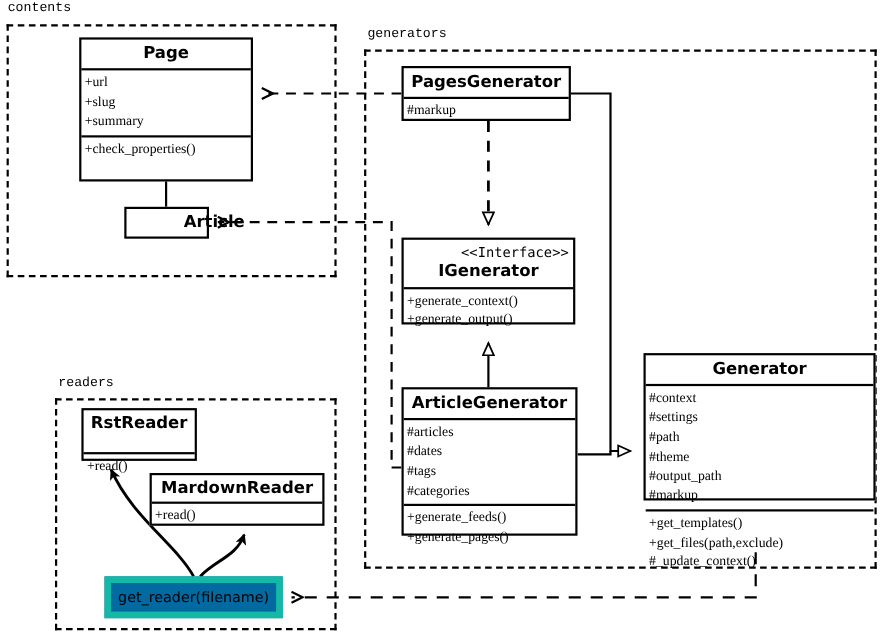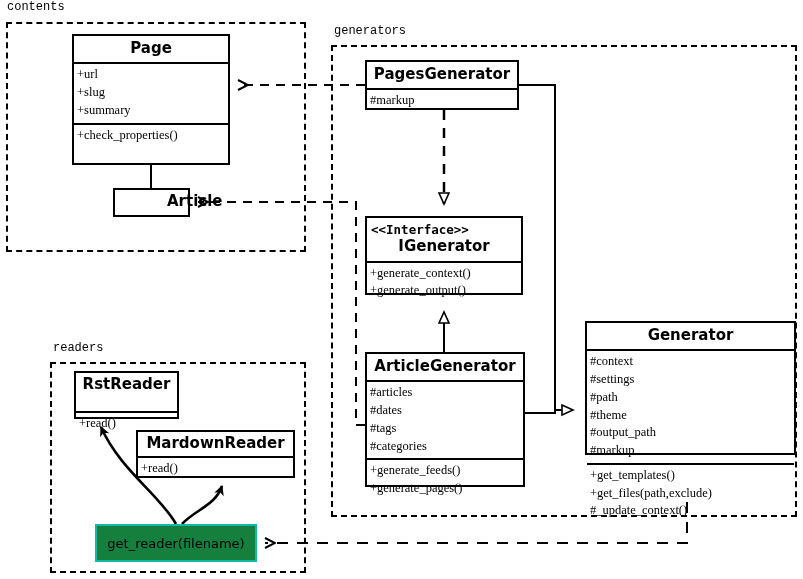--- a/index.html
+++ b/index.html
@@ -50,44 +50,44 @@
     font-weight: bold;
     font-size: 15px;
     text-align: center;
     color: #000;
     padding: 4px 4px 5px 4px;
     line-height: 1.15;
     white-space: nowrap;
   }
   .cls-stereotype {
     font-family: "DejaVu Sans Mono", monospace;
-    font-weight: bold;
+    font-weight: normal;
     font-size: 12.5px;
-    text-align: left;
+    text-align: right;
     display: block;
     padding-bottom: 1px;
   }
   .cls-sep {
     border-top: 2px solid #000;
   }
   .cls-compart {
     font-family: Liberation Serif, serif;
     font-size: 12.5px;
     color: #000;
     padding: 2px 18px 3px 3px;
     line-height: 1.42;
     white-space: nowrap;
   }
   .cls-compart div { white-space: nowrap; }
 
   .plain-box {
     position: absolute;
     box-sizing: border-box;
-    border: 2px solid #14b8a6;
-    background: #15803d;
+    border: 6px solid #14b8a6;
+    background: #0369a1;
     display: flex;
     align-items: center;
     justify-content: center;
     font-family: "DejaVu Sans", sans-serif;
     font-size: 13px;
     color: #000;
     white-space: nowrap;
   }
 
   

